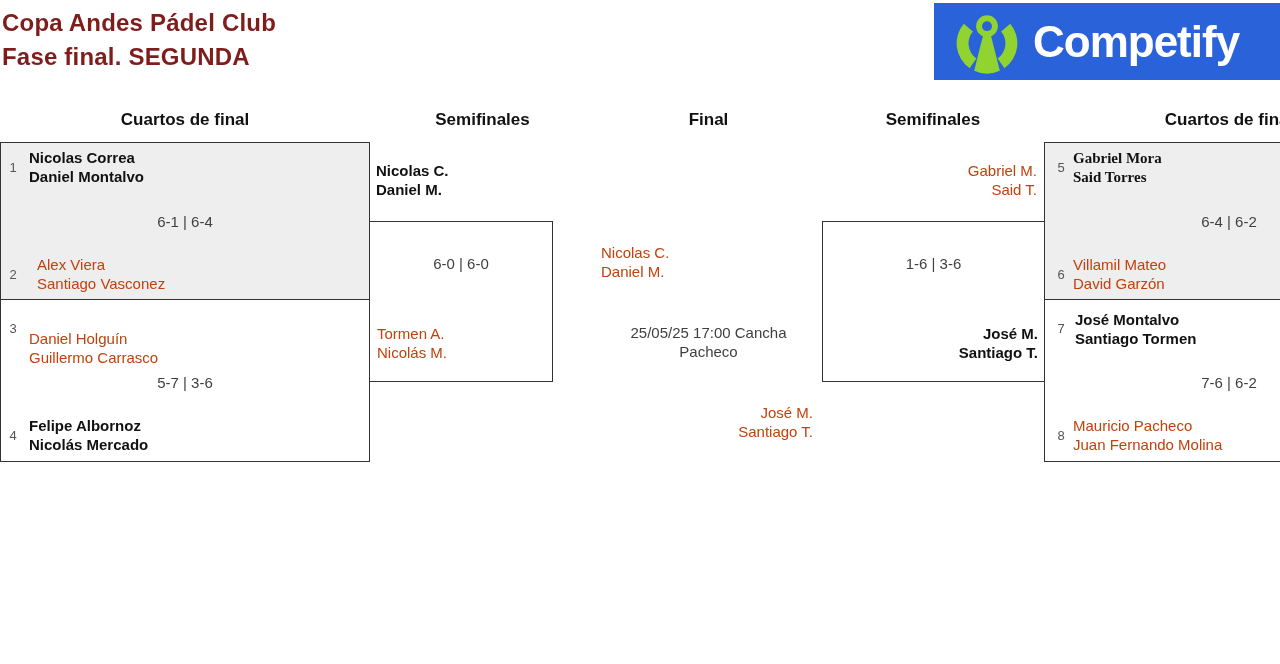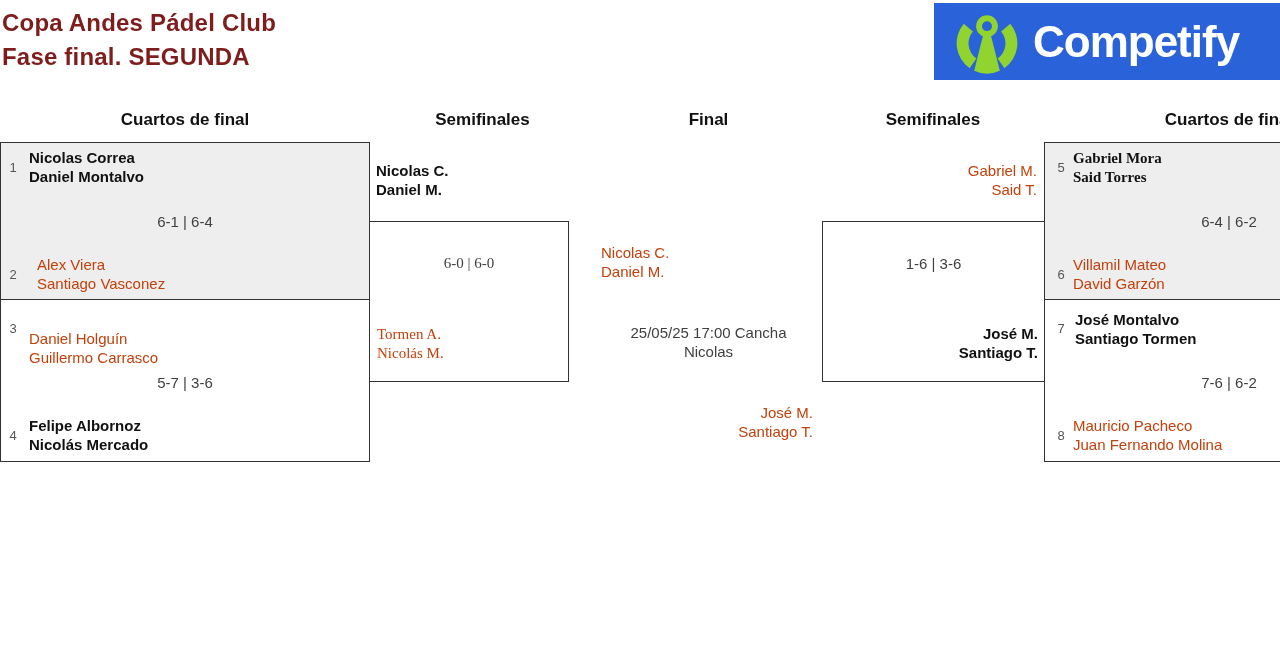--- a/index.html
+++ b/index.html
@@ -109,35 +109,35 @@
   <div class="team bold" style="left:28px;top:117px;">
     <div>Felipe Albornoz</div>
     <div>Nicolás Mercado</div>
   </div>
 </div>
 
 <div class="team bold" style="left:376px;top:162px;">
   <div>Nicolas C.</div>
   <div>Daniel M.</div>
 </div>
-<div class="box" style="left:369px;top:221px;width:200px;height:161px;font-family:Liberation Serif, serif;">
+<div class="box" style="left:369px;top:221px;width:184px;height:161px;">
   <div class="score" style="top:33px;">6-0 | 6-0</div>
   <div class="team" style="left:7px;top:103px;">
     <div>Tormen A.</div>
     <div>Nicolás M.</div>
   </div>
 </div>
 
 <div class="team" style="left:601px;top:244px;">
   <div>Nicolas C.</div>
   <div>Daniel M.</div>
 </div>
 <div class="schedule" style="left:595px;width:227px;top:324px;">
   <div>25/05/25 17:00 Cancha</div>
-  <div>Nicolas</div>
+  <div>Pacheco</div>
 </div>
 <div class="team ra" style="left:595px;width:218px;top:404px;">
   <div>José M.</div>
   <div>Santiago T.</div>
 </div>
 
 <div class="team ra" style="left:822px;width:215px;top:162px;">
   <div>Gabriel M.</div>
   <div>Said T.</div>
 </div>

